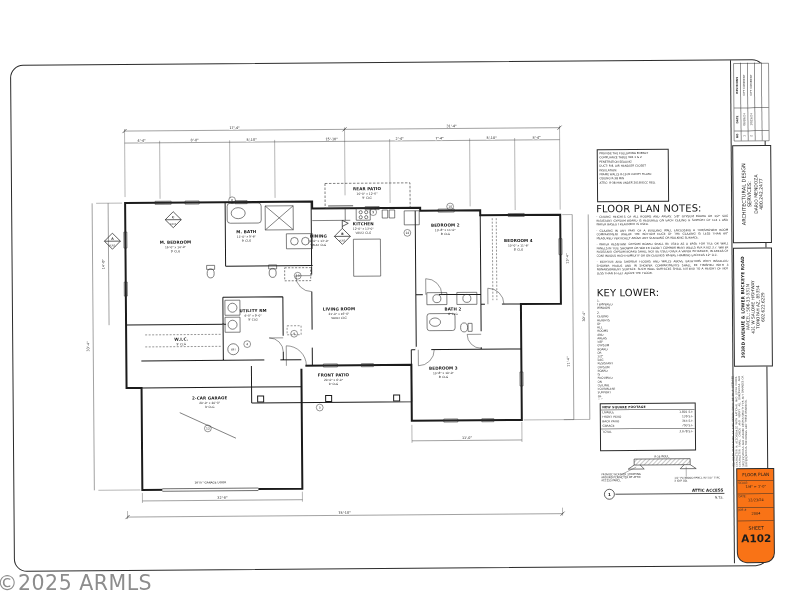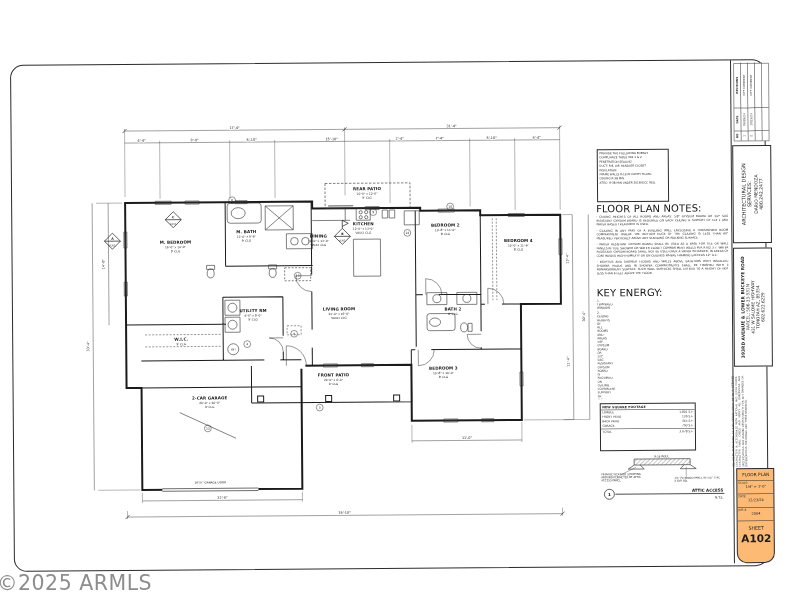--- a/index.html
+++ b/index.html
@@ -385,21 +385,21 @@
     <div class="abs h-notes" style="left:584px;top:142px">FLOOR PLAN NOTES:</div>
     <div class="abs" style="left:584px;top:154px;width:132px;height:72px;overflow:hidden">
       <div class="s5" style="width:264px">
         <div class="para">- CEILING HEIGHTS OF ALL ROOMS AND AREAS: 5/8" GYPSUM BOARD OR 1/2" SAG RESISTANT GYPSUM BOARD IS REQUIRED ON EACH CEILING IF SUPPORT OF 1x4 L AND WATER BASED TREATMENT IS USED.</div>
         <div class="para">- GLAZING IN ANY PART OF A BUILDING WALL ENCLOSING A TUB/SHOWER ROOM COMPARTMENT WHERE THE BOTTOM EDGE OF THE GLAZING IS LESS THAN 60" MEASURED VERTICALLY ABOVE ANY STANDING OR WALKING SURFACE.</div>
         <div class="para">- WATER RESISTANT GYPSUM BOARD SHALL BE USED AS A BASE FOR TILE OR WALL PANELS IN TUB, SHOWER OR WATER CLOSET COMPARTMENT WALLS PER R702.3.7. WATER RESISTANT GYPSUM BOARD SHALL NOT BE USED OVER A VAPOR RETARDER, IN AREAS OF CONTINUOUS HIGH HUMIDITY OR ON CEILINGS WHERE FRAMING EXCEEDS 12" O.C.</div>
         <div class="para">- BATHTUB AND SHOWER FLOORS AND WALLS ABOVE BATHTUBS WITH INSTALLED SHOWER HEADS AND IN SHOWER COMPARTMENTS SHALL BE FINISHED WITH A NONABSORBENT SURFACE. SUCH WALL SURFACES SHALL EXTEND TO A HEIGHT OF NOT LESS THAN 6 FEET ABOVE THE FLOOR.</div>
       </div>
     </div>
 
-    <div class="abs h-notes" style="left:584px;top:226px">KEY ENERGY:</div>
+    <div class="abs h-notes" style="left:584px;top:226px">KEY LOWER:</div>
     <div class="abs" style="left:584px;top:238px;width:128px;height:100px;overflow:hidden">
       <div class="s5" style="width:256px">
         <div class="kn">
             <span>1.  TEMPERED WINDOW</span>
           </div>
         <div class="kn">
             <span>2.  CEILING HEIGHTS OF ALL ROOMS AND AREAS 5/8" GYPSUM BOARD OR 1/2" SAG RESISTANT GYPSUM BOARD IS REQUIRED ON CEILING. EQUIVALENT SUPPORT OF H.C. AND WATER BASED TREATMENT IS USED</span>
           </div>
 
       </div>
@@ -494,21 +494,21 @@
         <div class="tb-line" style="font-size:8.4px">431 W SALOME HIGHWAY</div>
         <div class="tb-line" style="font-size:8.4px">TONOPAH AZ, 85354</div>
         <div class="tb-line" style="font-size:8.4px">602.622.6229</div>
       </div>
     </div>
 
     <div class="abs" style="left:717px;top:314px;width:26px;height:94px">
       <div class="rot" style="width:182px;height:50px;transform:translate(-50%,-50%) rotate(-90deg) scale(.5);font-size:5px;line-height:1.3;text-align:justify;color:#333">ALL WORK PERFORMED ON THIS DESIGN SHALL BE BY A LICENSED CONTRACTOR IN ACCORDANCE WITH NATIONAL AND LOCAL CODES. CONTRACTOR SHALL CHECK AND VERIFY ALL DIMENSIONS AND SPECIFICATIONS AND ASSUME RESPONSIBILITY FOR ANY DAMAGES OR DIFFERENCES IN THE DESIGN AND THESE DRAWINGS.</div>
     </div>
 
-    <div class="abs" style="left:722px;top:408px;width:38px;height:95px;border:1.2px solid #2b2b2b;border-radius:0 0 10px 10px;box-sizing:border-box;overflow:hidden;background:#fdba74">
+    <div class="abs" style="left:722px;top:408px;width:38px;height:95px;border:1.2px solid #2b2b2b;border-radius:0 0 10px 10px;box-sizing:border-box;overflow:hidden;background:#f97316">
       <div class="s5" style="width:74px;height:190px">
         <div class="sheetcell" style="height:22px">
             <div style="text-align:center;font-size:8.6px;padding-top:6px">FLOOR PLAN</div>
           </div>
         <div class="sheetcell" style="height:26px">
             <span class="sc-label">SCALE:</span>
             <div class="sc-val">1/4" = 1'-0"</div>
           </div>
         <div class="sheetcell" style="height:26px">
             <span class="sc-label">DATE:</span>

